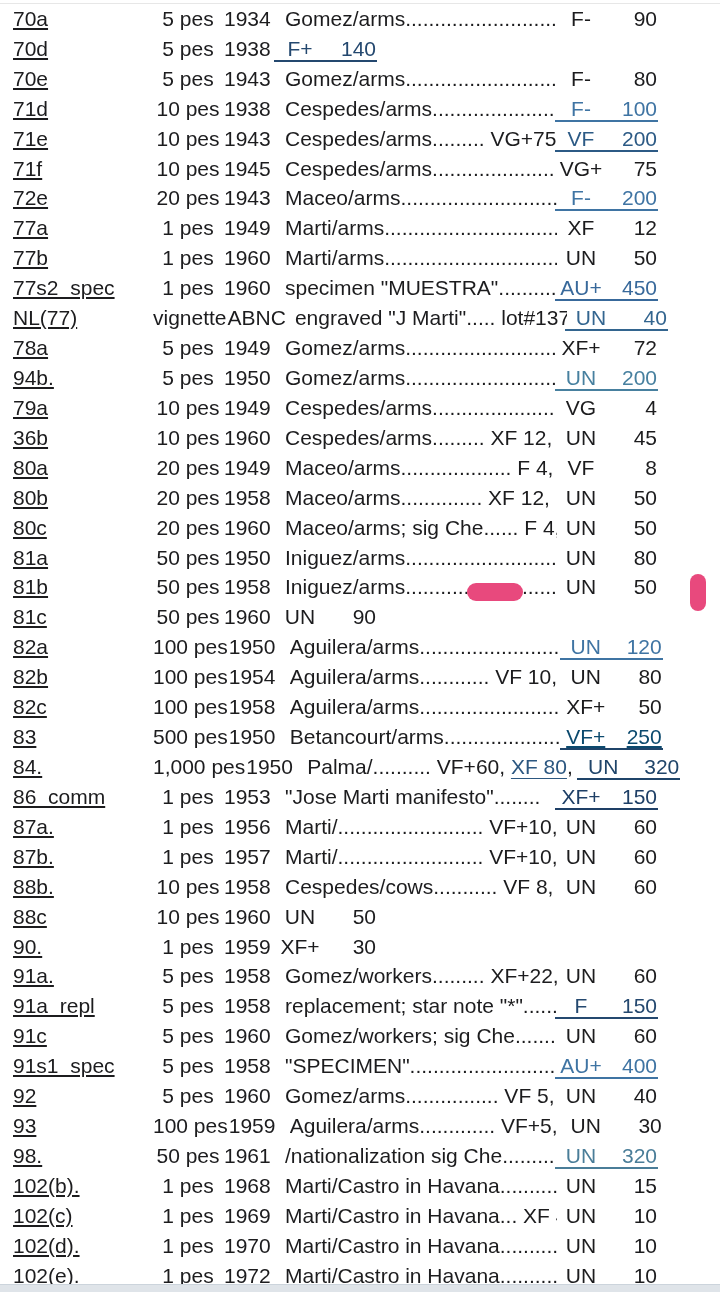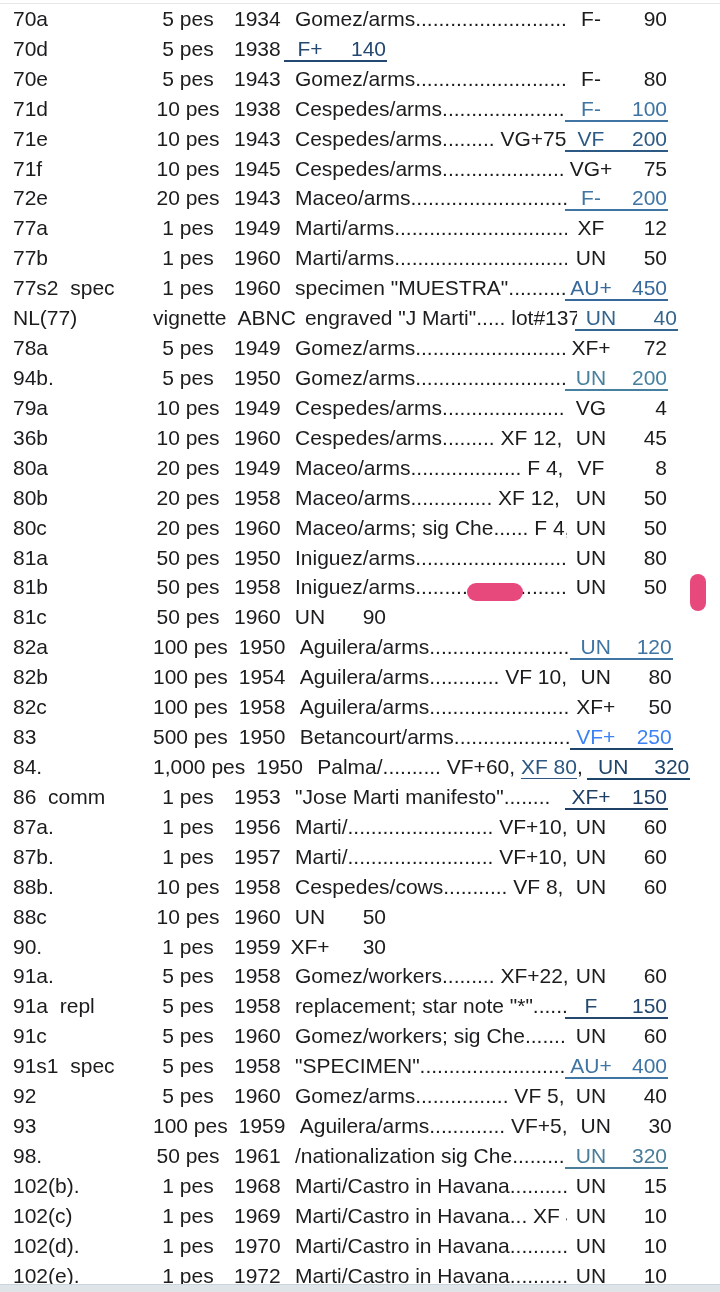--- a/index.html
+++ b/index.html
@@ -13,23 +13,23 @@
     overflow:hidden;
   }
   #toprule{position:absolute;left:0;top:3px;width:720px;height:1px;background:#e7e7e7;}
   #list{position:absolute;left:0;top:4px;width:720px;}
   .row{
     display:flex;
     align-items:center;
     height:29.93px;
     white-space:pre;
   }
-  .cat{flex:0 0 140px;padding-left:13px;overflow:visible;}
+  .cat{flex:0 0 140px;padding-left:13px;overflow:visible;text-decoration:underline;}
   .denom{flex:0 0 70px;text-align:center;}
-  .year{flex:0 0 52px;margin-left:11px;text-align:left;}
+  .year{flex:0 0 52px;margin-left:1px;text-align:left;}
   .desc{flex:0 0 272px;margin-left:9px;overflow:hidden;}
   .gp{position:relative;flex:0 0 100px;display:flex;height:100%;align-items:center;}
   .grade{flex:0 0 48px;text-align:center;}
   .price{flex:0 0 52px;text-align:right;}
   .uline{position:absolute;left:-2px;right:-1px;bottom:2px;height:2px;}
   .inlink{
     text-decoration:underline;
     text-decoration-thickness:2px;
     text-underline-offset:4px;
   }
@@ -59,21 +59,21 @@
       <div class="row"><div class="cat">36b</div><div class="denom">10 pes</div><div class="year">1960</div><div class="desc"><span>Cespedes/arms......... XF 12,</span></div><div class="gp"><span class="grade">UN</span><span class="price">45</span></div></div>
       <div class="row"><div class="cat">80a</div><div class="denom">20 pes</div><div class="year">1949</div><div class="desc"><span>Maceo/arms................... F 4,</span></div><div class="gp"><span class="grade">VF</span><span class="price">8</span></div></div>
       <div class="row"><div class="cat">80b</div><div class="denom">20 pes</div><div class="year">1958</div><div class="desc"><span>Maceo/arms.............. XF 12,</span></div><div class="gp"><span class="grade">UN</span><span class="price">50</span></div></div>
       <div class="row"><div class="cat">80c</div><div class="denom">20 pes</div><div class="year">1960</div><div class="desc"><span>Maceo/arms; sig Che...... F 4,</span></div><div class="gp"><span class="grade">UN</span><span class="price">50</span></div></div>
       <div class="row"><div class="cat">81a</div><div class="denom">50 pes</div><div class="year">1950</div><div class="desc"><span>Iniguez/arms..........................</span></div><div class="gp"><span class="grade">UN</span><span class="price">80</span></div></div>
       <div class="row"><div class="cat">81b</div><div class="denom">50 pes</div><div class="year">1958</div><div class="desc"><span>Iniguez/arms..........................</span></div><div class="gp"><span class="grade">UN</span><span class="price">50</span></div></div>
       <div class="row"><div class="cat">81c</div><div class="denom">50 pes</div><div class="year">1960</div><div class="gp"><span class="grade">UN</span><span class="price">90</span></div></div>
       <div class="row"><div class="cat">82a</div><div class="denom">100 pes</div><div class="year">1950</div><div class="desc"><span>Aguilera/arms........................</span></div><div class="gp" style="color: rgb(63, 116, 163);"><div class="uline" style="background: rgb(63, 116, 163);"></div><span class="grade">UN</span><span class="price">120</span></div></div>
       <div class="row"><div class="cat">82b</div><div class="denom">100 pes</div><div class="year">1954</div><div class="desc"><span>Aguilera/arms............ VF 10,</span></div><div class="gp"><span class="grade">UN</span><span class="price">80</span></div></div>
       <div class="row"><div class="cat">82c</div><div class="denom">100 pes</div><div class="year">1958</div><div class="desc"><span>Aguilera/arms........................</span></div><div class="gp"><span class="grade">XF+</span><span class="price">50</span></div></div>
-      <div class="row"><div class="cat">83</div><div class="denom">500 pes</div><div class="year">1950</div><div class="desc"><span>Betancourt/arms....................</span></div><div class="gp" style="color: #3b82f6;"><div class="uline" style="background: rgb(31, 68, 105);"></div><span class="grade">VF+</span><span class="price">250</span></div></div>
+      <div class="row"><div class="cat">83</div><div class="denom">500 pes</div><div class="year">1950</div><div class="desc"><span>Betancourt/arms....................</span></div><div class="gp" style="color: #0c4a6e; text-decoration: underline;"><div class="uline" style="background: rgb(31, 68, 105);"></div><span class="grade">VF+</span><span class="price">250</span></div></div>
       <div class="row"><div class="cat">84.</div><div class="denom">1,000 pes</div><div class="year">1950</div><div class="desc"><span>Palma/.......... VF+60, </span><span class="inlink" style="color: rgb(44, 87, 128); text-decoration-color: rgb(44, 87, 128);">XF 80</span><span>, </span></div><div class="gp" style="color: rgb(31, 68, 105);"><div class="uline" style="background: rgb(31, 68, 105);"></div><span class="grade">UN</span><span class="price">320</span></div></div>
       <div class="row"><div class="cat">86  comm</div><div class="denom">1 pes</div><div class="year">1953</div><div class="desc"><span>"Jose Marti manifesto"........</span></div><div class="gp" style="color: rgb(30, 63, 102);"><div class="uline" style="background: rgb(30, 63, 102);"></div><span class="grade">XF+</span><span class="price">150</span></div></div>
       <div class="row"><div class="cat">87a.</div><div class="denom">1 pes</div><div class="year">1956</div><div class="desc"><span>Marti/......................... VF+10,</span></div><div class="gp"><span class="grade">UN</span><span class="price">60</span></div></div>
       <div class="row"><div class="cat">87b.</div><div class="denom">1 pes</div><div class="year">1957</div><div class="desc"><span>Marti/......................... VF+10,</span></div><div class="gp"><span class="grade">UN</span><span class="price">60</span></div></div>
       <div class="row"><div class="cat">88b.</div><div class="denom">10 pes</div><div class="year">1958</div><div class="desc"><span>Cespedes/cows........... VF 8,</span></div><div class="gp"><span class="grade">UN</span><span class="price">60</span></div></div>
       <div class="row"><div class="cat">88c</div><div class="denom">10 pes</div><div class="year">1960</div><div class="gp"><span class="grade">UN</span><span class="price">50</span></div></div>
       <div class="row"><div class="cat">90.</div><div class="denom">1 pes</div><div class="year">1959</div><div class="gp"><span class="grade">XF+</span><span class="price">30</span></div></div>
       <div class="row"><div class="cat">91a.</div><div class="denom">5 pes</div><div class="year">1958</div><div class="desc"><span>Gomez/workers......... XF+22,</span></div><div class="gp"><span class="grade">UN</span><span class="price">60</span></div></div>
       <div class="row"><div class="cat">91a  repl</div><div class="denom">5 pes</div><div class="year">1958</div><div class="desc"><span>replacement; star note "*".......</span></div><div class="gp" style="color: rgb(36, 72, 111);"><div class="uline" style="background: rgb(36, 72, 111);"></div><span class="grade">F</span><span class="price">150</span></div></div>
       <div class="row"><div class="cat">91c</div><div class="denom">5 pes</div><div class="year">1960</div><div class="desc"><span>Gomez/workers; sig Che.......</span></div><div class="gp"><span class="grade">UN</span><span class="price">60</span></div></div>

